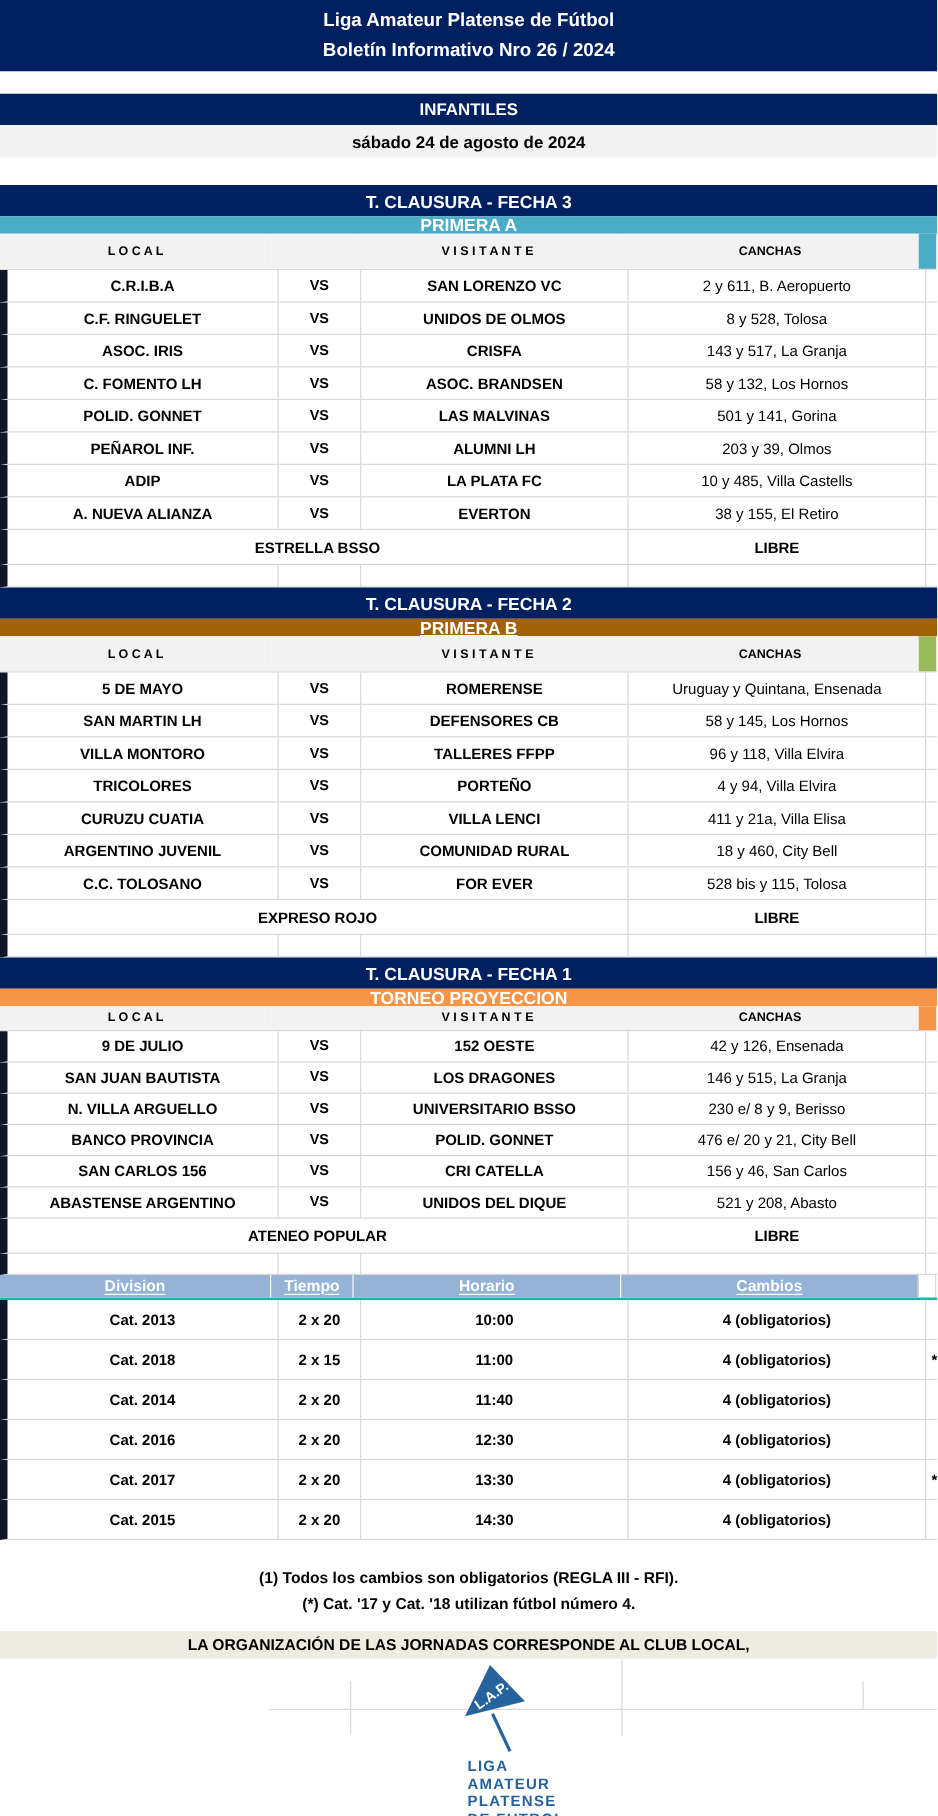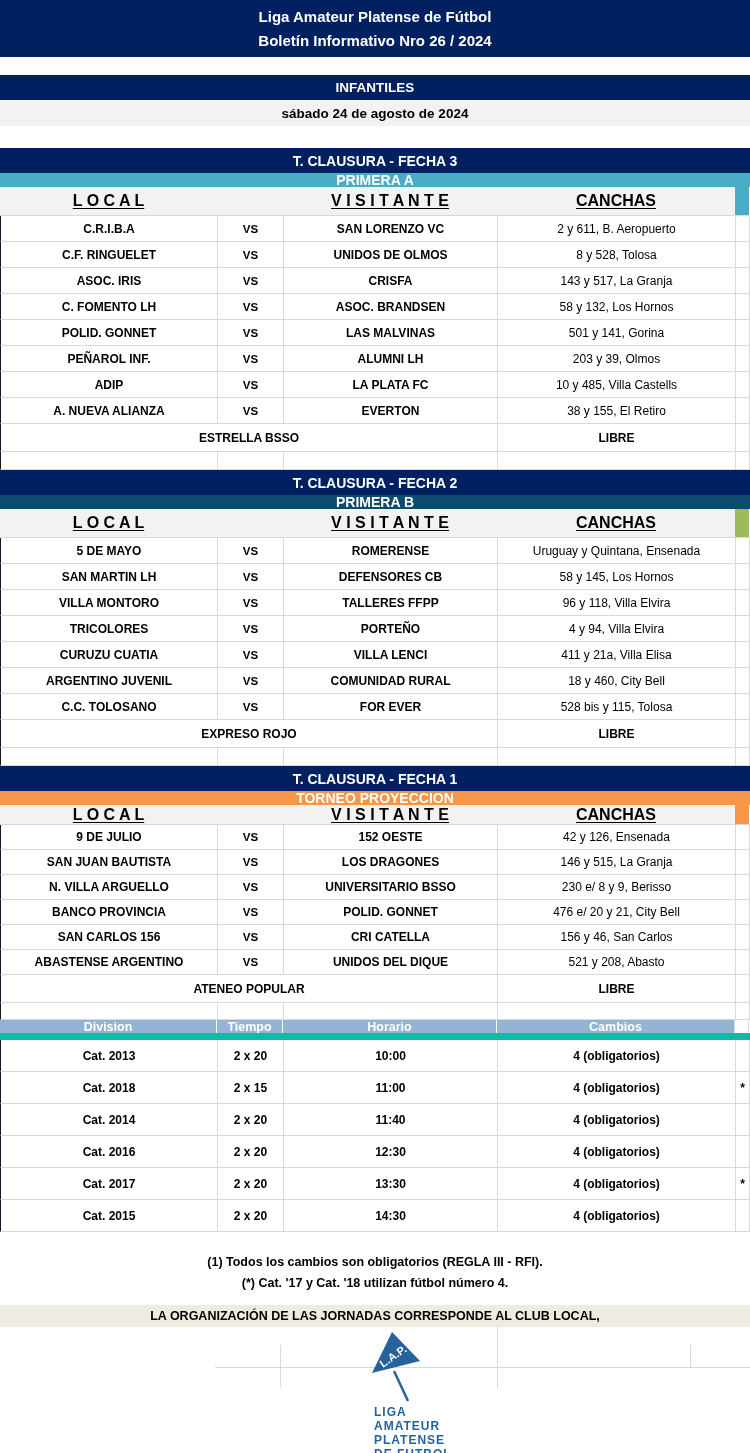--- a/index.html
+++ b/index.html
@@ -10,41 +10,41 @@
   .navy-bar { background:#002060; color:#fff; font-weight:bold; }
   .title-block { height:57px; display:flex; flex-direction:column; justify-content:center; text-align:center; font-size:15px; line-height:24px; }
   .sp18 { height:18px; } .sp22 { height:22px; } .sp19 { height:19px; } .sp12 { height:12px; }
 
   .bar { height:25px; display:flex; align-items:center; justify-content:center; font-weight:bold; font-size:13.5px; }
   .date-bar { height:26px; background:#f2f2f2; display:flex; align-items:center; justify-content:center; font-weight:bold; font-size:13.5px; }
 
   .sec-fecha { font-size:14px; }
   .sec-division { height:14px; display:flex; align-items:center; justify-content:center; color:#fff; font-weight:bold; font-size:14px; }
 
-  .row { display:grid; grid-template-columns:217px 66px 214px 238px 14px; border-bottom:1px solid #d9d9d9; border-left:1px solid #0f172a; }
+  .row { display:grid; grid-template-columns:217px 66px 214px 238px 14px; border-bottom:1px solid #d9d9d9; border-left:6px solid #0f172a; }
   .cell { display:flex; align-items:center; justify-content:center; overflow:hidden; white-space:nowrap; }
   .bordered { border-right:1px solid #d9d9d9; }
 
   .hdr-row { height:29px; border-left:none; }
   .compact .hdr-row { height:20px; }
   .hdr-row .hcell { background:#f2f2f2; }
-  .colhead { font-weight:bold; font-size:16px; text-decoration:underline; text-underline-offset:2px; }
+  .colhead { font-weight:bold; font-size:10px; text-underline-offset:2px; }
 
   .match-row { height:26px; }
   .compact .match-row { height:25px; }
   .team { font-weight:bold; font-size:12px; }
   .vs { font-weight:bold; font-size:11.5px; }
   .cancha { font-size:12px; }
 
   .libre-row { height:28px; }
   .libre-span { grid-column:1 / 4; }
   .empty-row { height:18px; }
   .compact .empty-row { height:17px; }
 
-  .sched-hdr { height:20px; border-left:none; border-bottom:7px solid #14b8a6; }
+  .sched-hdr { height:20px; border-left:none; border-bottom:2px solid #14b8a6; }
   .sched-hdr .scell { background:#95b3d7; color:#fff; font-weight:bold; font-size:12.5px; text-decoration:underline; text-underline-offset:2px; border-right:1px solid #fff; }
   .sched-hdr .scell.last { border-right:1px solid #d9d9d9; }
   .sched-row { height:32px; }
   .sched-row .cell { font-weight:bold; font-size:12px; }
 
   .notes-line { height:21px; display:flex; align-items:center; justify-content:center; font-weight:bold; font-size:12.5px; }
   .beige-bar { height:22px; background:#eeece1; display:flex; align-items:center; justify-content:center; font-weight:bold; font-size:12.5px; }
 
   .logo-area { height:138px; position:relative; }
   .gridline { position:absolute; background:#d9d9d9; }
@@ -154,21 +154,21 @@
         </div>
         <div class="row empty-row">
           <div class="cell bordered"></div>
           <div class="cell bordered"></div>
           <div class="cell bordered"></div>
           <div class="cell bordered"></div>
           <div class="cell bordered"></div>
         </div>
       </div>
       <div class="navy-bar bar sec-fecha">T. CLAUSURA - FECHA 2</div>
-      <div class="sec-division" style="background: #0c4a6e;">PRIMERA B</div>
+      <div class="sec-division" style="background: #a16207; text-decoration: underline;">PRIMERA B</div>
       <div>
         <div class="row hdr-row">
           <div class="cell hcell">
             <span class="colhead">L O C A L</span>
           </div>
           <div class="cell hcell"></div>
           <div class="cell hcell">
             <span class="colhead">V I S I T A N T E</span>
           </div>
           <div class="cell hcell">

